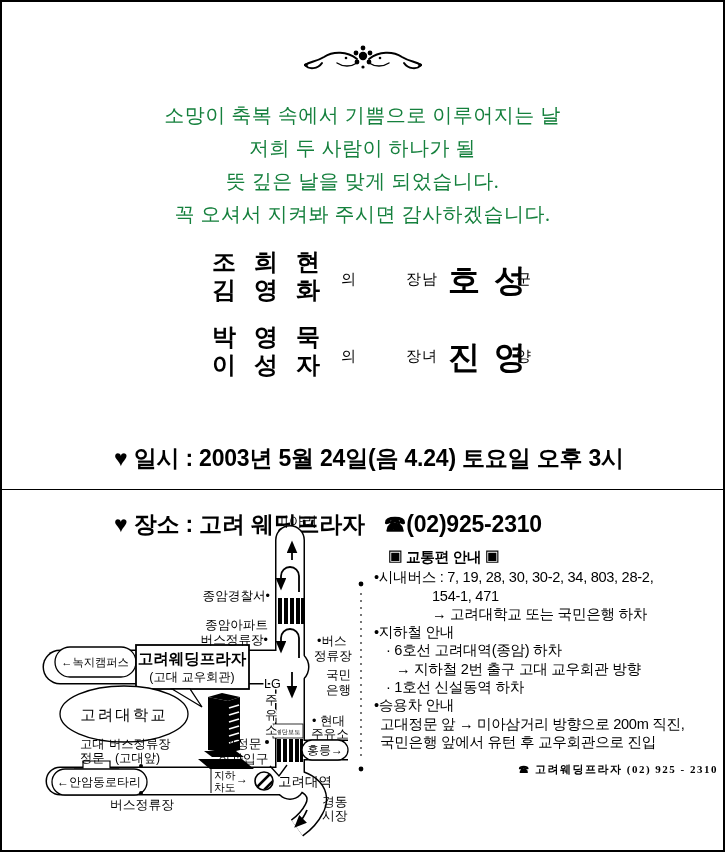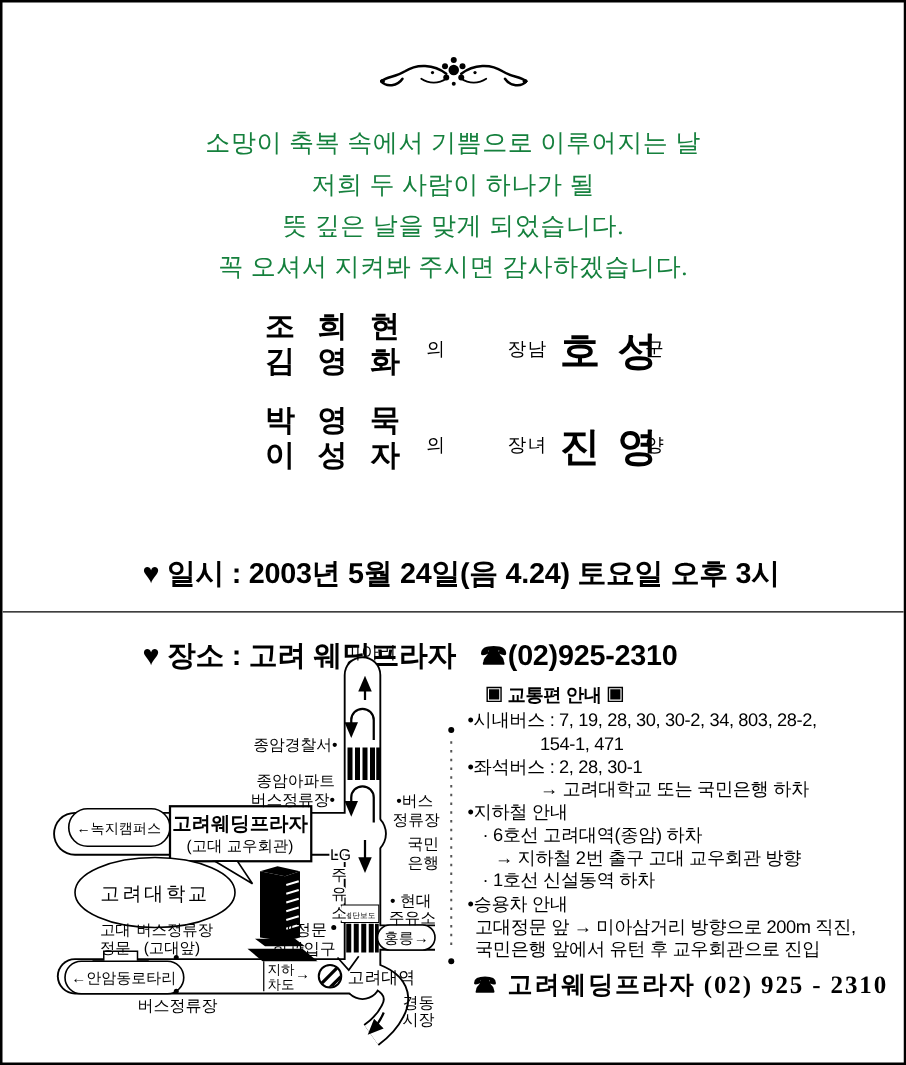--- a/index.html
+++ b/index.html
@@ -35,21 +35,21 @@
   
   .map-wrap{position:absolute;left:28px;top:505px;}
   .directions{
     position:absolute;left:372px;top:546px;width:344px;
     font-size:14.6px;line-height:18.3px;letter-spacing:-0.3px;
   }
   .dl{white-space:pre;}
   .dl-title{font-weight:bold;padding-left:14px;margin-bottom:2px;}
   .phone{
     margin-top:9px;font-family:"Liberation Serif",serif;font-weight:bold;
-    font-size:20px;letter-spacing:1.5px;padding-left:4px;white-space:pre;
+    font-size:11px;letter-spacing:1.5px;padding-left:4px;white-space:pre;text-align:right;
   }
   svg text{font-family:"Liberation Sans",sans-serif;fill:#000;}
 </style>
 </head>
 <body>
 
 <div class="page">
 
   <div class="ornament">
     <svg width="132" height="36" viewBox="0 0 132 36">
@@ -248,21 +248,20 @@
         <line x1="331" y1="86" x2="331" y2="254" stroke="#555" stroke-width="1.6" stroke-dasharray="2,5"></line>
         <circle cx="331" cy="262" r="2.4" fill="#000"></circle>
       </g>
     </svg>
   </div>
 
   <div class="directions">
     <div class="dl dl-title">▣ 교통편 안내 ▣</div>
     <div class="dl" style="padding-left:0">•시내버스 : 7, 19, 28, 30, 30-2, 34, 803, 28-2,</div>
     <div class="dl" style="padding-left:58px">154-1, 471</div>
-    <div class="dl" style="padding-left:0">•좌석버스 : 2, 28, 30-1</div>
     <div class="dl" style="padding-left:58px">→ 고려대학교 또는 국민은행 하차</div>
     <div class="dl" style="padding-left:0">•지하철 안내</div>
     <div class="dl" style="padding-left:12px">· 6호선 고려대역(종암) 하차</div>
     <div class="dl" style="padding-left:22px">→ 지하철 2번 출구 고대 교우회관 방향</div>
     <div class="dl" style="padding-left:12px">· 1호선 신설동역 하차</div>
     <div class="dl" style="padding-left:0">•승용차 안내</div>
     <div class="dl" style="padding-left:6px">고대정문 앞 → 미아삼거리 방향으로 200m 직진,</div>
     <div class="dl" style="padding-left:6px">국민은행 앞에서 유턴 후 교우회관으로 진입</div>
     <div class="dl phone">☎ 고려웨딩프라자 (02) 925 - 2310</div>
   </div>

